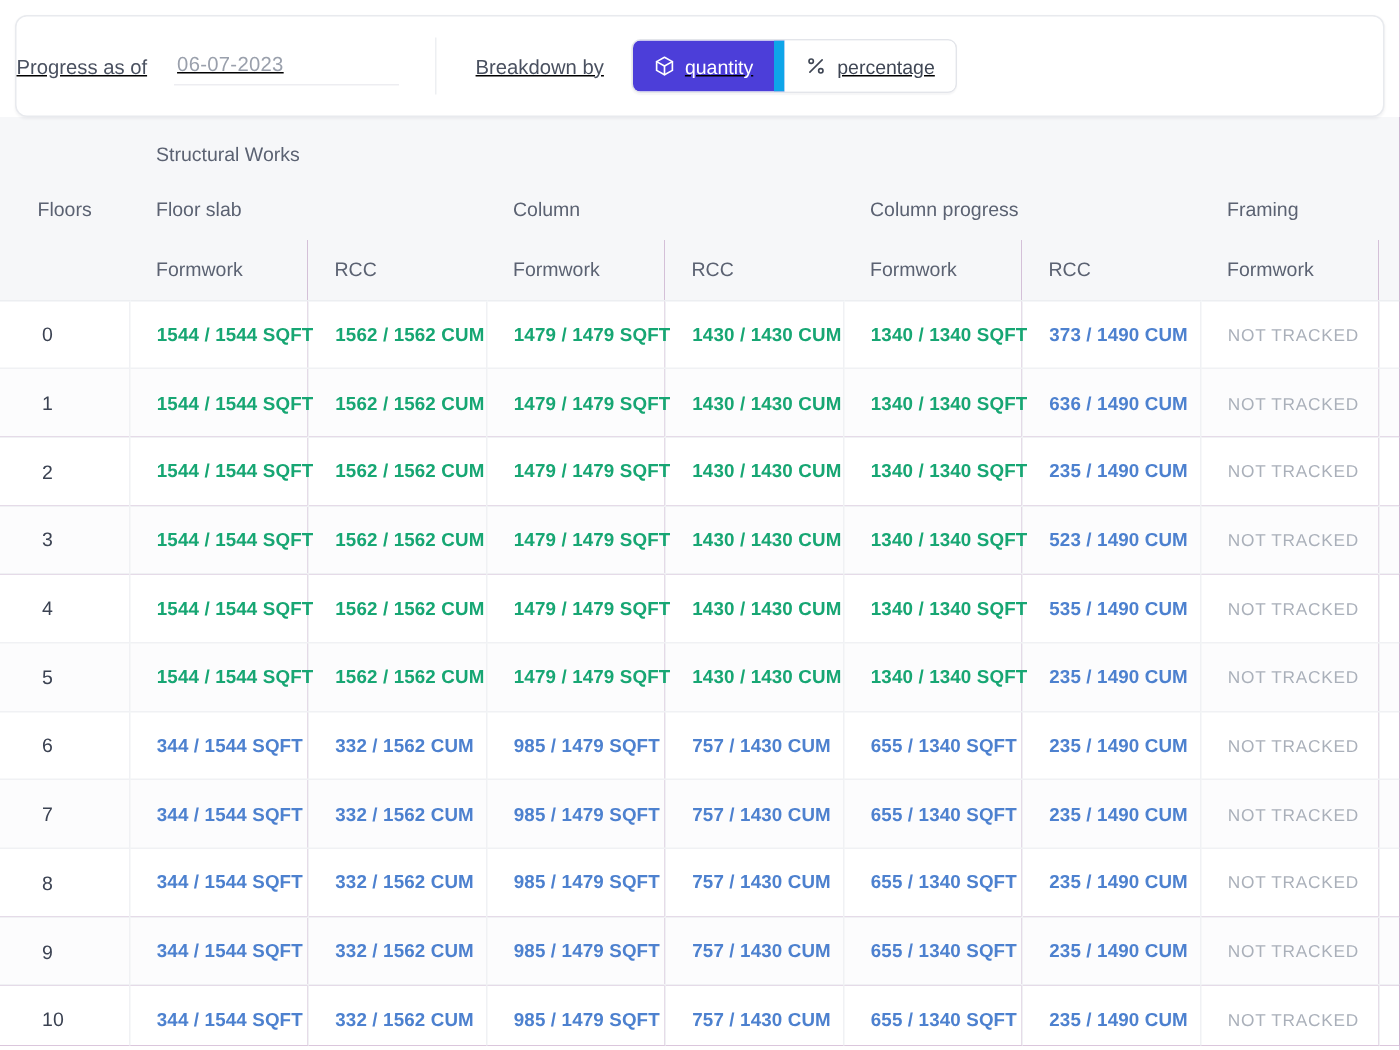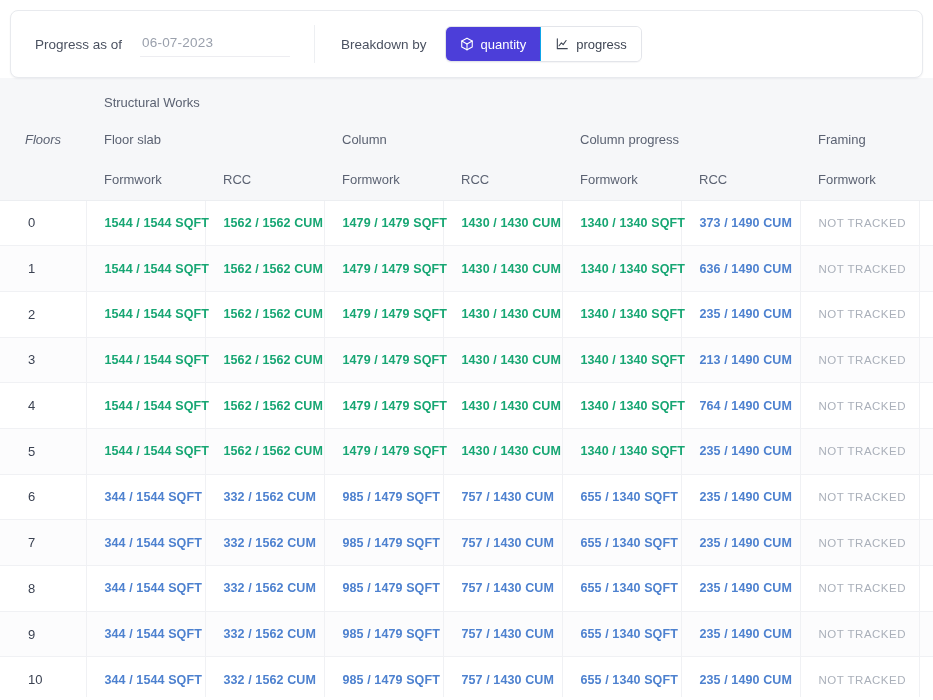--- a/index.html
+++ b/index.html
@@ -15,22 +15,23 @@
   
   .toolbar-wrap { padding: 10px 10px 0 10px; background:#ffffff; }
   .toolbar {
     height: 68px;
     background: #ffffff;
     border: 1px solid #e8eaee;
     border-radius: 8px;
     box-shadow: 0 1px 2px rgba(16,24,40,.05);
     display: flex;
     align-items: center;
-    padding: 0 12px 0 24px;
+    padding: 0 12px 0 0;
     position: relative;
+    text-decoration: underline;
   }
   .tb-label {
     font-size: 13.5px;
     color: #4a5160;
     white-space: nowrap;
   }
   .date-field {
     margin-left: 18px;
     width: 150px;
     font-size: 13.5px;
@@ -62,21 +63,21 @@
   }
   .seg-btn {
     display: flex;
     align-items: center;
     gap: 7px;
     font-family: inherit;
     font-size: 13px;
     color: #3f4654;
     background: #ffffff;
     border: none;
-    border-right: 1px solid #0ea5e9;
+    border-right: 7px solid #0ea5e9;
     padding: 0 14px;
     height: 34px;
     cursor: pointer;
     white-space: nowrap;
   }
   .seg-btn:last-child { border-right: none; }
   .seg-btn.active { background: #4c3ed9; color: #ffffff; }
   .seg-btn .ico { display:flex; align-items:center; }
 
   
@@ -102,21 +103,21 @@
     font-size: 13px;
     text-align: left;
     padding: 0 0 0 18px;
     height: 39px;
     vertical-align: middle;
     border: none;
   }
   thead tr.r-group th { height: 40px; padding-top: 8px; }
   thead tr.r-sub   th { height: 42px; }
   thead tr.r-leaf  th { height: 40px; color:#5b6272; }
-  thead th.floors-cell { color:#5b6272; padding-left: 25px; font-style: italic; }
+  thead th.floors-cell { color:#5b6272; padding-left: 25px; }
   thead tr.r-leaf th { border-bottom: 1px solid #eceef1; }
 
   tbody td {
     height: 45.7px;
     padding: 0 0 0 18px;
     border-bottom: 1px solid #f0f1f4;
     border-right: 1px solid #f0f1f4;
     color: #3b4252;
     font-size: 12.5px;
     letter-spacing: .1px;
@@ -157,30 +158,31 @@
         <span class="ico">
           <svg width="14" height="14" viewBox="0 0 24 24" fill="none" stroke="currentColor" stroke-width="1.9" stroke-linecap="round" stroke-linejoin="round">
             <path d="M12 2 3 7v10l9 5 9-5V7z"></path>
               <path d="M3 7l9 5 9-5"></path>
               <path d="M12 12v10"></path>
           </svg>
         </span>
         <span>quantity</span>
       </button>
 
-
       <button class="seg-btn">
         <span class="ico">
-          <svg width="14" height="14" viewBox="0 0 24 24" fill="none" stroke="currentColor" stroke-width="1.9" stroke-linecap="round" stroke-linejoin="round">
-            <path d="M4 3v17h17"></path>
-              <path d="M7 15l4-5 3 3 5-7"></path>
+          <svg width="14" height="14" viewBox="0 0 24 24" fill="none" stroke="currentColor" stroke-width="1.9" stroke-linecap="round">
+            <line x1="19" y1="5" x2="5" y2="19"></line>
+            <circle cx="6.5" cy="6.5" r="2.5"></circle>
+              <circle cx="17.5" cy="17.5" r="2.5"></circle>
           </svg>
         </span>
-        <span>progress</span>
+        <span>percentage</span>
       </button>
+
 
     </div>
   </div>
 </div>
 
 <div class="table-scroll">
   <table class="grid">
     <colgroup>
       <col class="c-floors">
         <col class="c-data">
@@ -250,32 +252,32 @@
           <td><span class="v none">NOT TRACKED</span></td>
           <td></td>
         </tr>
         <tr>
           <td class="floor-idx">3</td>
           <td><span class="v done">1544 / 1544 SQFT</span></td>
           <td><span class="v done">1562 / 1562 CUM</span></td>
           <td><span class="v done">1479 / 1479 SQFT</span></td>
           <td><span class="v done">1430 / 1430 CUM</span></td>
           <td><span class="v done">1340 / 1340 SQFT</span></td>
-          <td><span class="v partial">213 / 1490 CUM</span></td>
+          <td><span class="v partial">523 / 1490 CUM</span></td>
           <td><span class="v none">NOT TRACKED</span></td>
           <td></td>
         </tr>
         <tr>
           <td class="floor-idx">4</td>
           <td><span class="v done">1544 / 1544 SQFT</span></td>
           <td><span class="v done">1562 / 1562 CUM</span></td>
           <td><span class="v done">1479 / 1479 SQFT</span></td>
           <td><span class="v done">1430 / 1430 CUM</span></td>
           <td><span class="v done">1340 / 1340 SQFT</span></td>
-          <td><span class="v partial">764 / 1490 CUM</span></td>
+          <td><span class="v partial">535 / 1490 CUM</span></td>
           <td><span class="v none">NOT TRACKED</span></td>
           <td></td>
         </tr>
         <tr>
           <td class="floor-idx">5</td>
           <td><span class="v done">1544 / 1544 SQFT</span></td>
           <td><span class="v done">1562 / 1562 CUM</span></td>
           <td><span class="v done">1479 / 1479 SQFT</span></td>
           <td><span class="v done">1430 / 1430 CUM</span></td>
           <td><span class="v done">1340 / 1340 SQFT</span></td>

